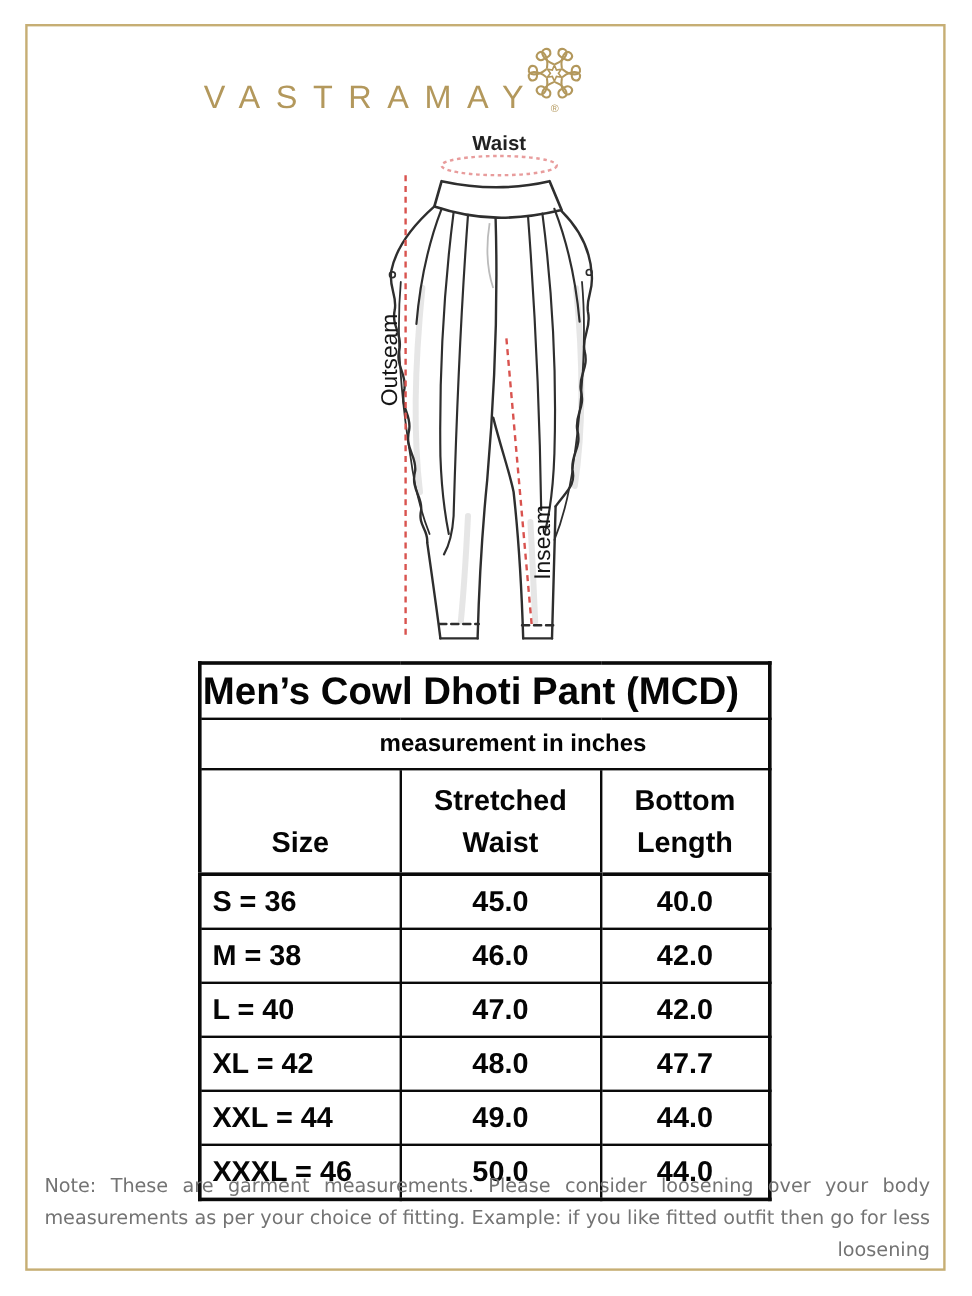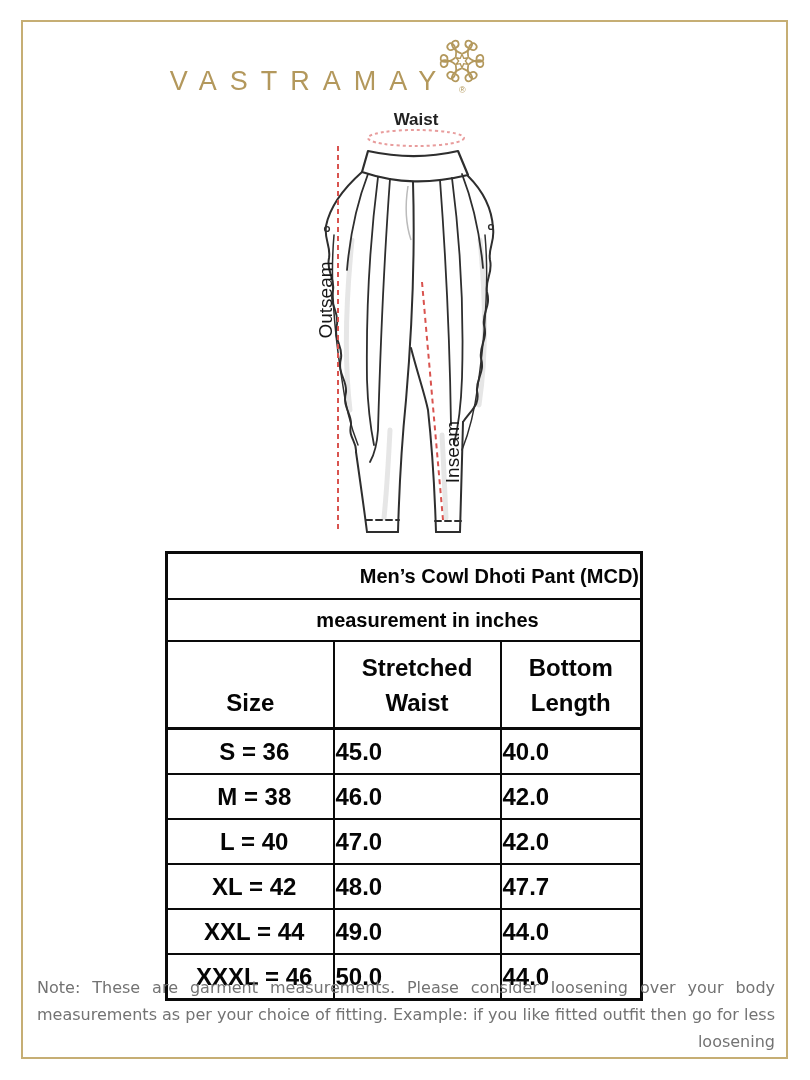--- a/index.html
+++ b/index.html
@@ -25,26 +25,26 @@
         color:#161616;height:20px;line-height:20px;}
   .outseam-label{left:-4px;top:190px;width:120px;transform:rotate(-90deg);}
   .inseam-label{left:133px;top:342px;width:100px;transform:rotate(-90deg);}
 
   
   .size-table{position:absolute;left:165px;top:551px;width:475px;
         border-collapse:collapse;table-layout:fixed;color:#050505;}
   .size-table td{border:2px solid #0a0a0a;font-weight:bold;overflow:hidden;}
   .size-table{border:3px solid #0a0a0a;}
   .col-size{width:167px;}.col-waist{width:167px;}.col-len{width:141px;}
-  .title-row td{height:42px;text-align:right;font-size:20px;vertical-align:middle;}
+  .title-row td{height:42px;text-align:left;font-size:32px;vertical-align:middle;}
   .sub-row td{height:38px;text-align:center;font-size:20px;vertical-align:middle;padding-left:48px;}
   .head-row td{height:78px;text-align:center;font-size:24px;vertical-align:bottom;
         padding-bottom:6px;border-bottom:3px solid #0a0a0a;line-height:1.45;}
-  .data-row td{height:41px;text-align:left;font-size:24px;vertical-align:middle;}
-  .data-row td.c-size{text-align:center;padding-left:9px;}
+  .data-row td{height:41px;text-align:center;font-size:24px;vertical-align:middle;}
+  .data-row td.c-size{text-align:left;padding-left:9px;}
 
   
   .note{position:absolute;left:37px;top:974px;width:738px;font-family:"DejaVu Sans",sans-serif;
         font-size:16px;line-height:27px;color:#737373;text-align:justify;text-align-last:right;}
 </style>
 </head>
 <body>
 
 <div class="page">
   <div class="gold-frame"></div>

